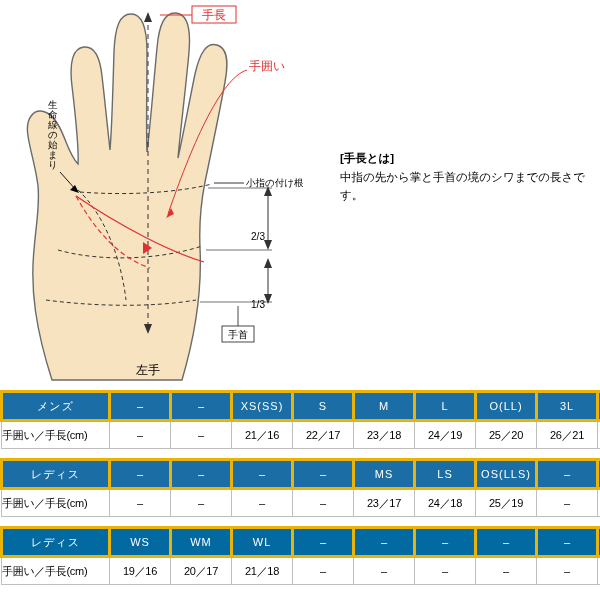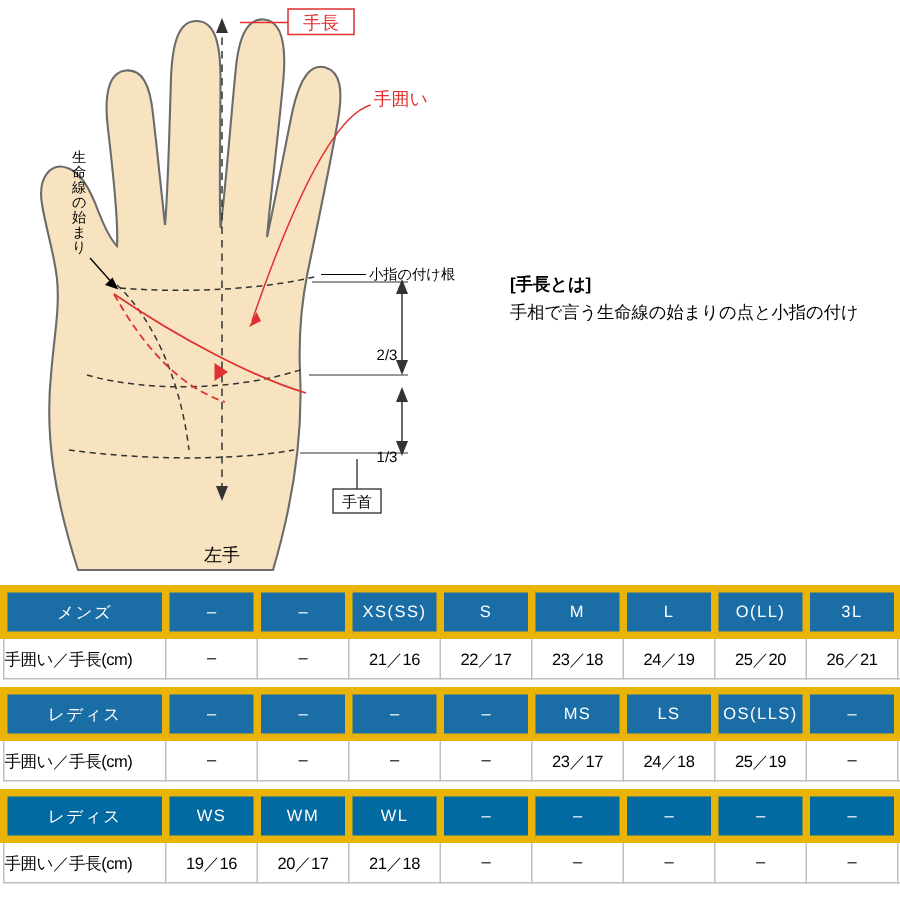--- a/index.html
+++ b/index.html
@@ -40,40 +40,39 @@
     left: 340px;
     top: 150px;
     width: 255px;
     font-size: 11.5px;
     line-height: 1.55;
     color: #000;
   }
   #explain .head {
     font-weight: bold;
     margin-bottom: 1px;
-    margin-top: 32px;
   }
   #explain .body {
     margin-bottom: 11px;
   }
   #explain .indent {
     display: block;
     text-indent: 1em;
   }
 
   
   .sizetable {
     position: absolute;
     left: 0;
     border-collapse: collapse;
     table-layout: fixed;
     font-size: 11px;
   }
   .sizetable td {
-    border: 5px solid #eab308;
+    border: 3px solid #eab308;
     text-align: center;
     vertical-align: middle;
     height: 26px;
     padding: 0;
     color: #000;
     background: #ffffff;
     letter-spacing: -0.3px;
   }
   .sizetable td.lbl {
     text-align: left;
@@ -224,22 +223,23 @@
         <text x="238" y="338" text-anchor="middle" font-family="'Liberation Sans',sans-serif" font-size="10" fill="#000">手首</text>
         <line x1="238" y1="326" x2="238" y2="306" stroke="#333" stroke-width="0.9"></line>
       </g>
 
       <text x="148" y="374" text-anchor="middle" font-family="'Liberation Sans',sans-serif" font-size="12" fill="#000">左手</text>
     </svg>
   </div>
 
   <div id="explain">
     <div class="head">[手長とは]</div>
+    <div class="body">中指の先から掌と手首の境のシワまでの長さです。</div>
     <div class="body">
-      <span>手相で言う生命線の始まりの点と小指の付け</span><br>
+      <br>
       <br>
     </div>
   </div>
 
   <table class="sizetable" style="top:390px; width:600px;">
     <colgroup>
       <col class="col-label">
         <col class="col-cell">
         <col class="col-cell">
         <col class="col-cell">

